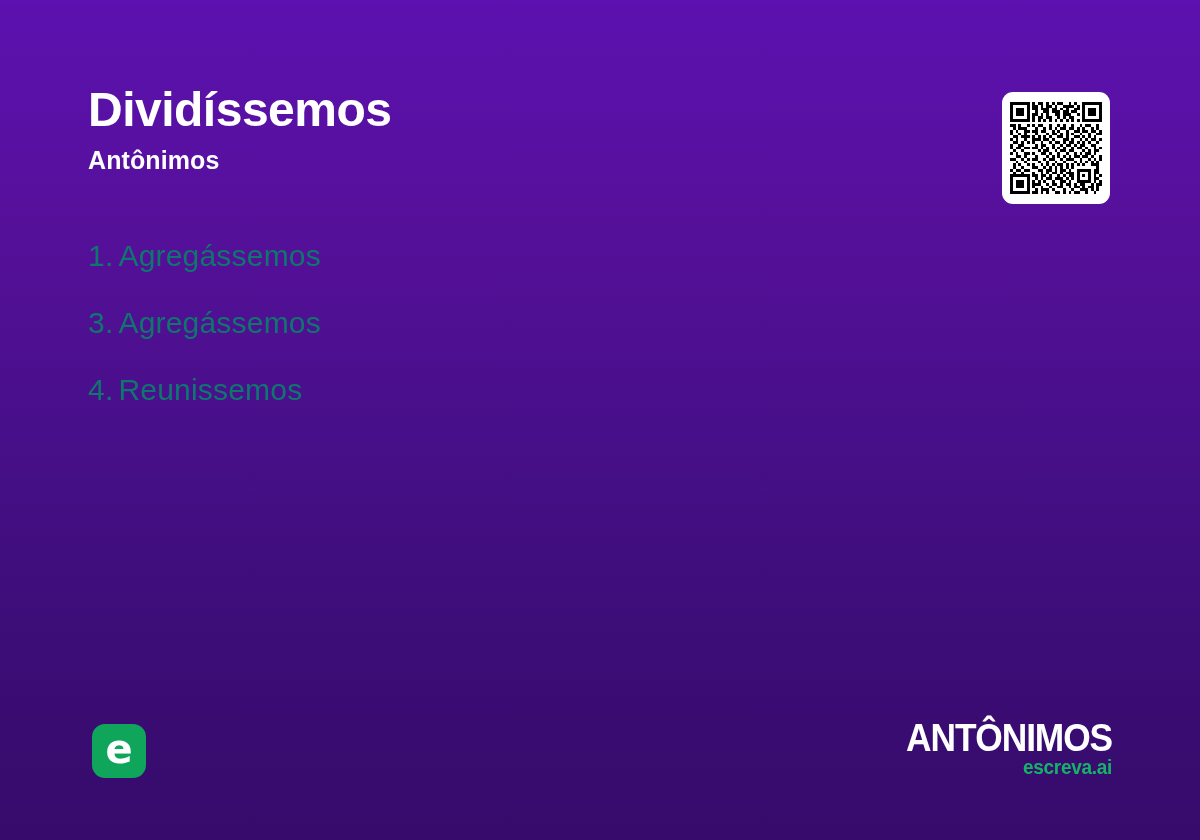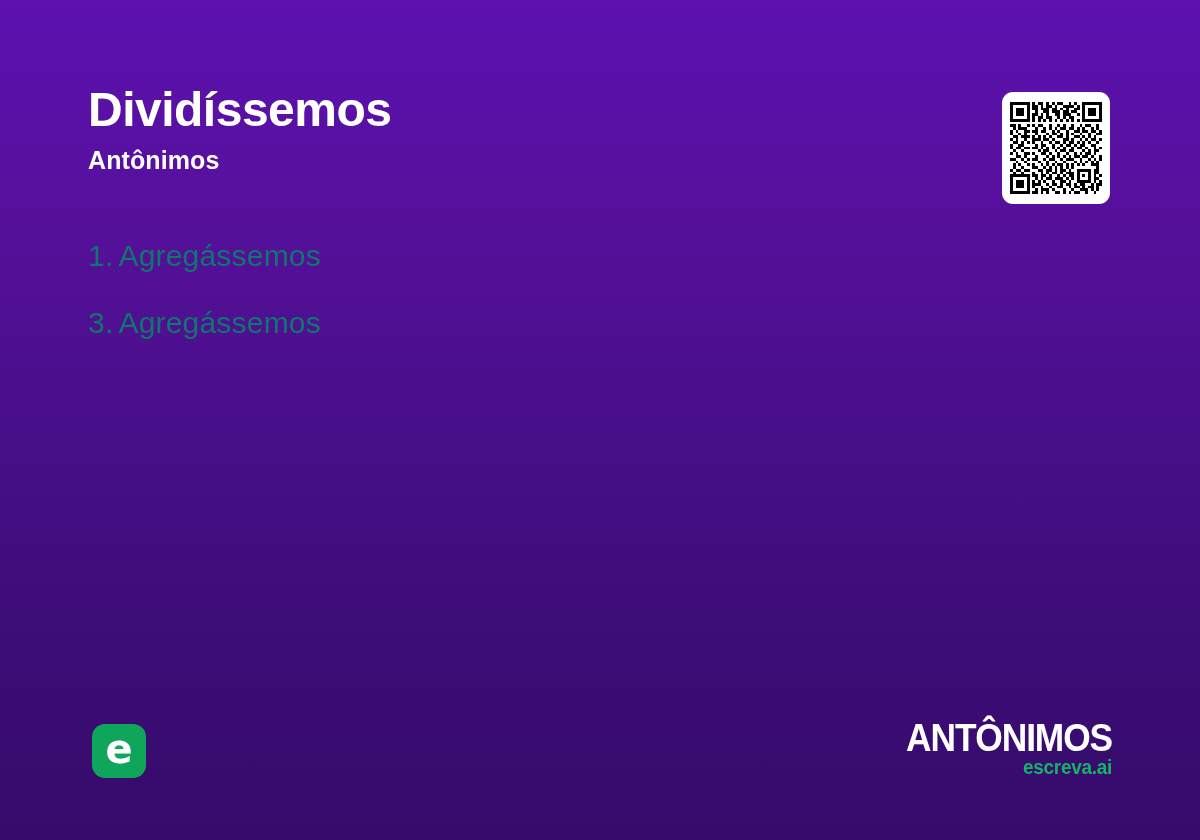--- a/index.html
+++ b/index.html
@@ -488,20 +488,23 @@
     </svg>
   </div>
 
   <ol class="list">
     <li class="list-item">
       <span class="idx">1.</span><span>Agregássemos</span>
     </li>
     <li class="list-item">
       <span class="idx">3.</span><span>Agregássemos</span>
     </li>
+    <li class="list-item">
+      <span class="idx">4.</span><span>Reunissemos</span>
+    </li>
   </ol>
 
   <div class="brand-badge">
     <span class="e">e</span>
   </div>
 
   <div class="footer-logo">
     <span class="word">ANTÔNIMOS</span>
     <span class="dom">escreva.ai</span>
   </div>

